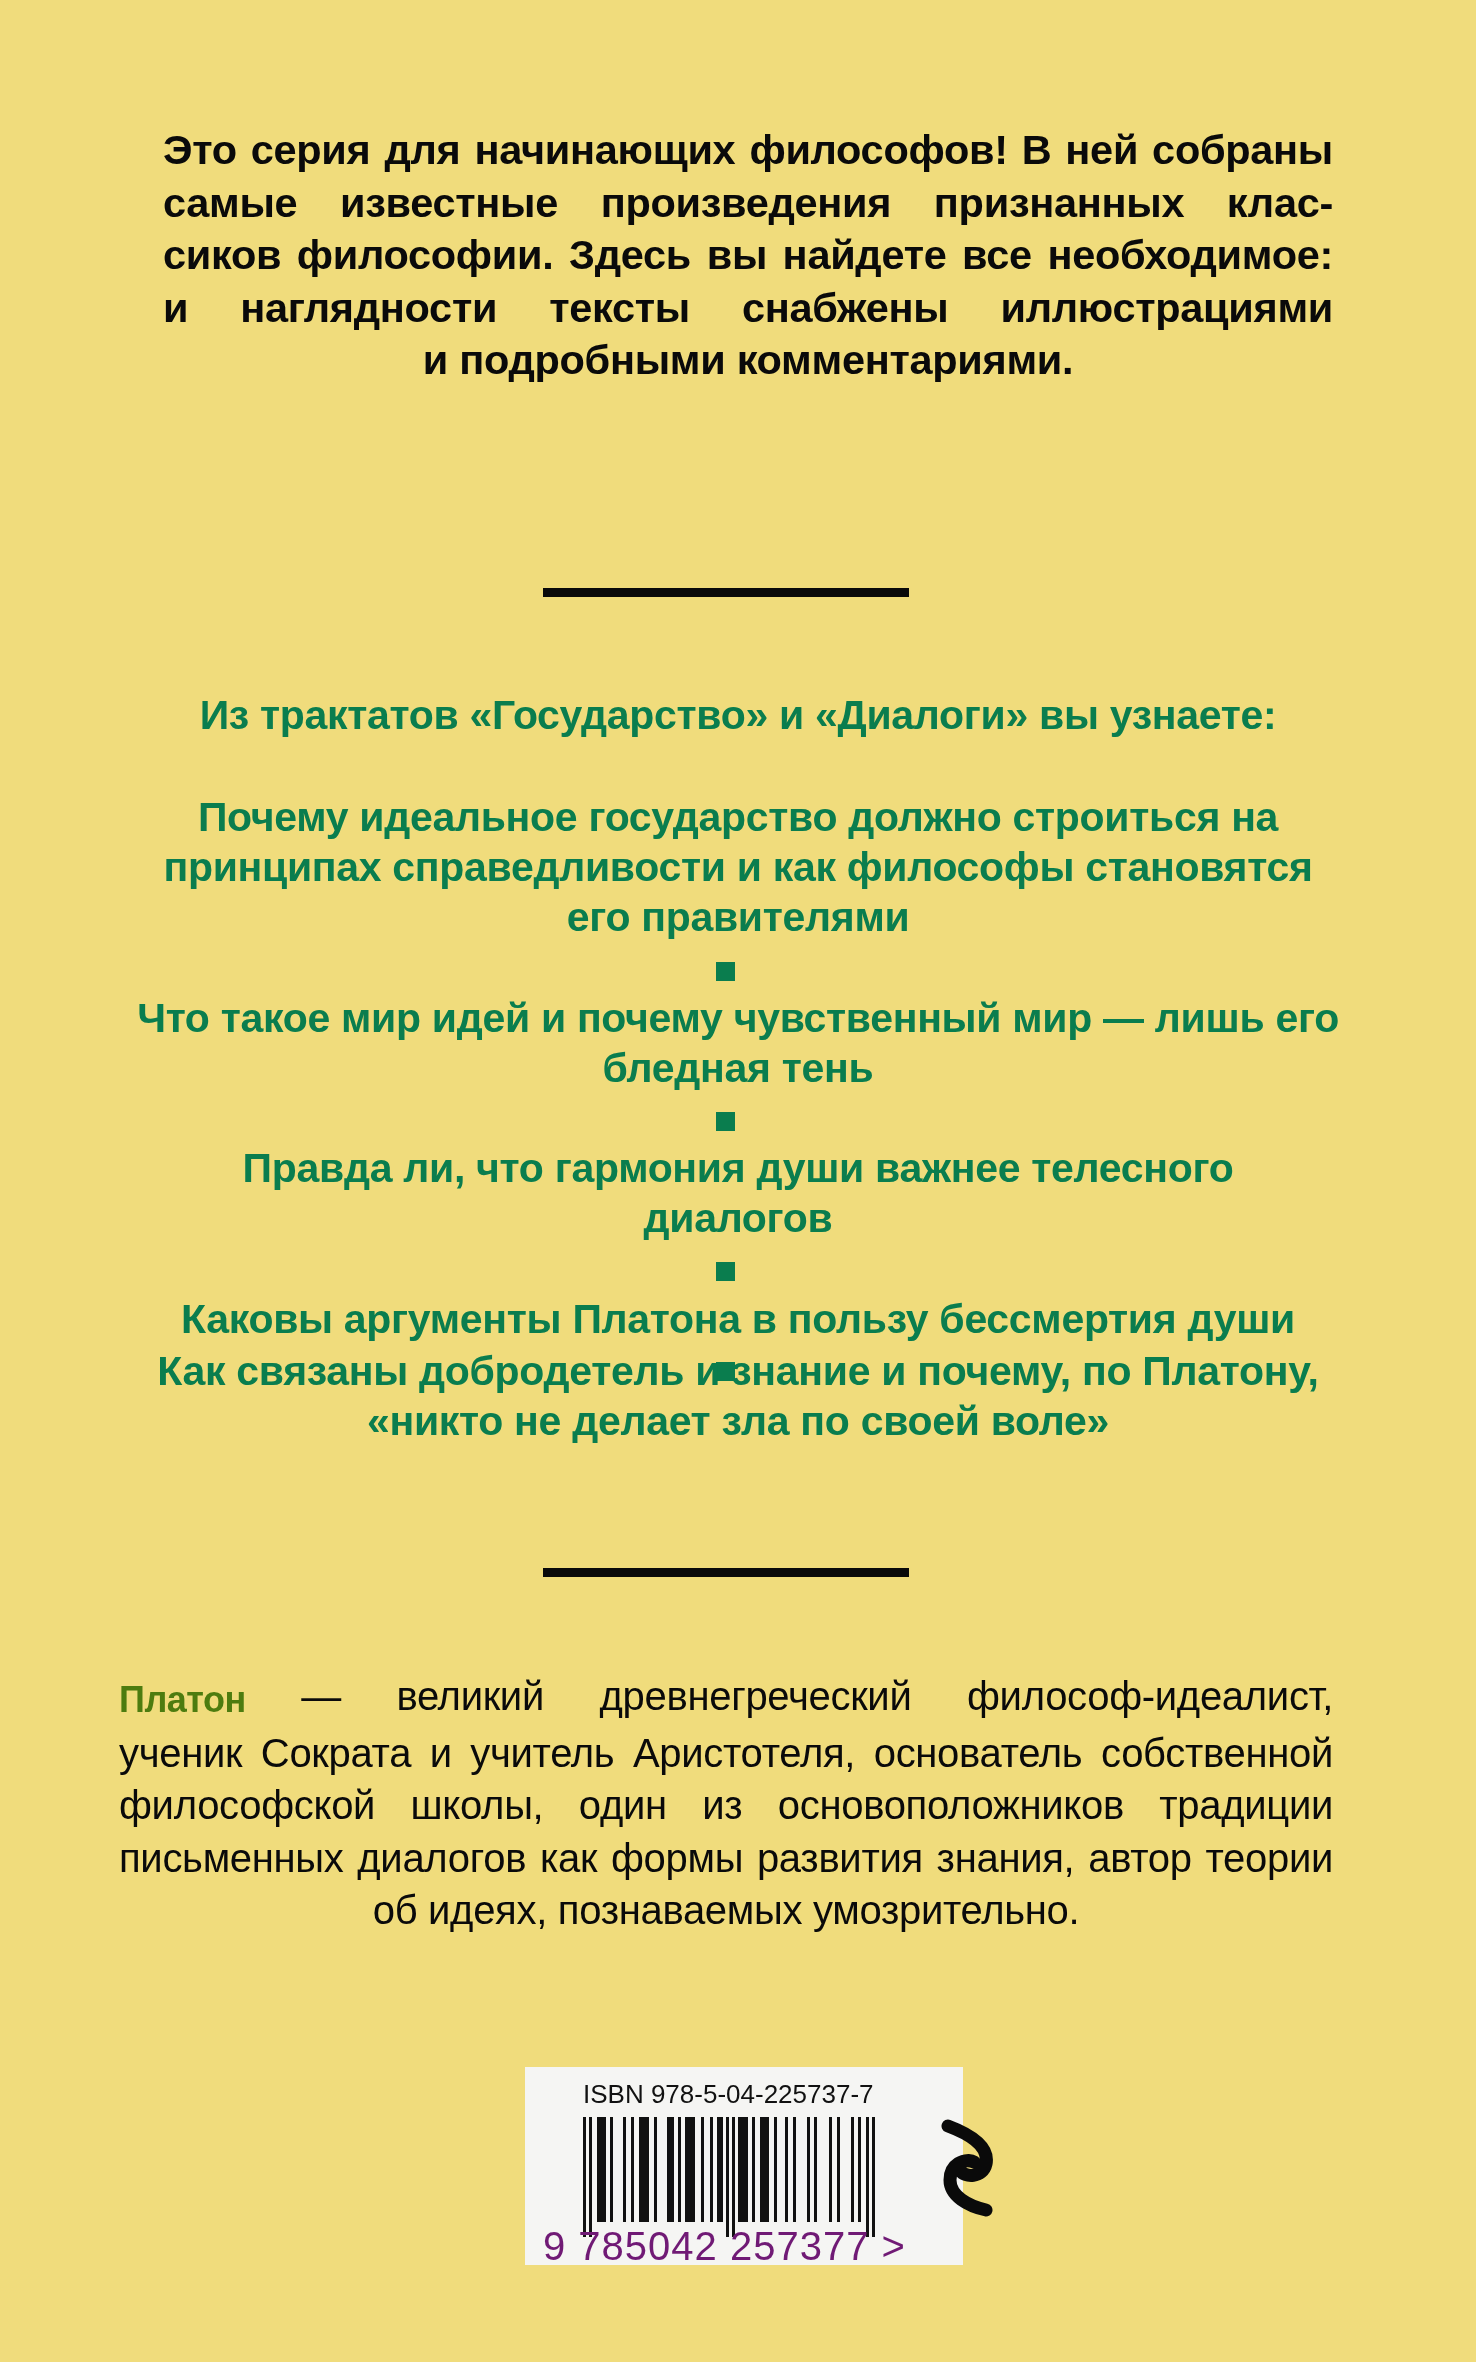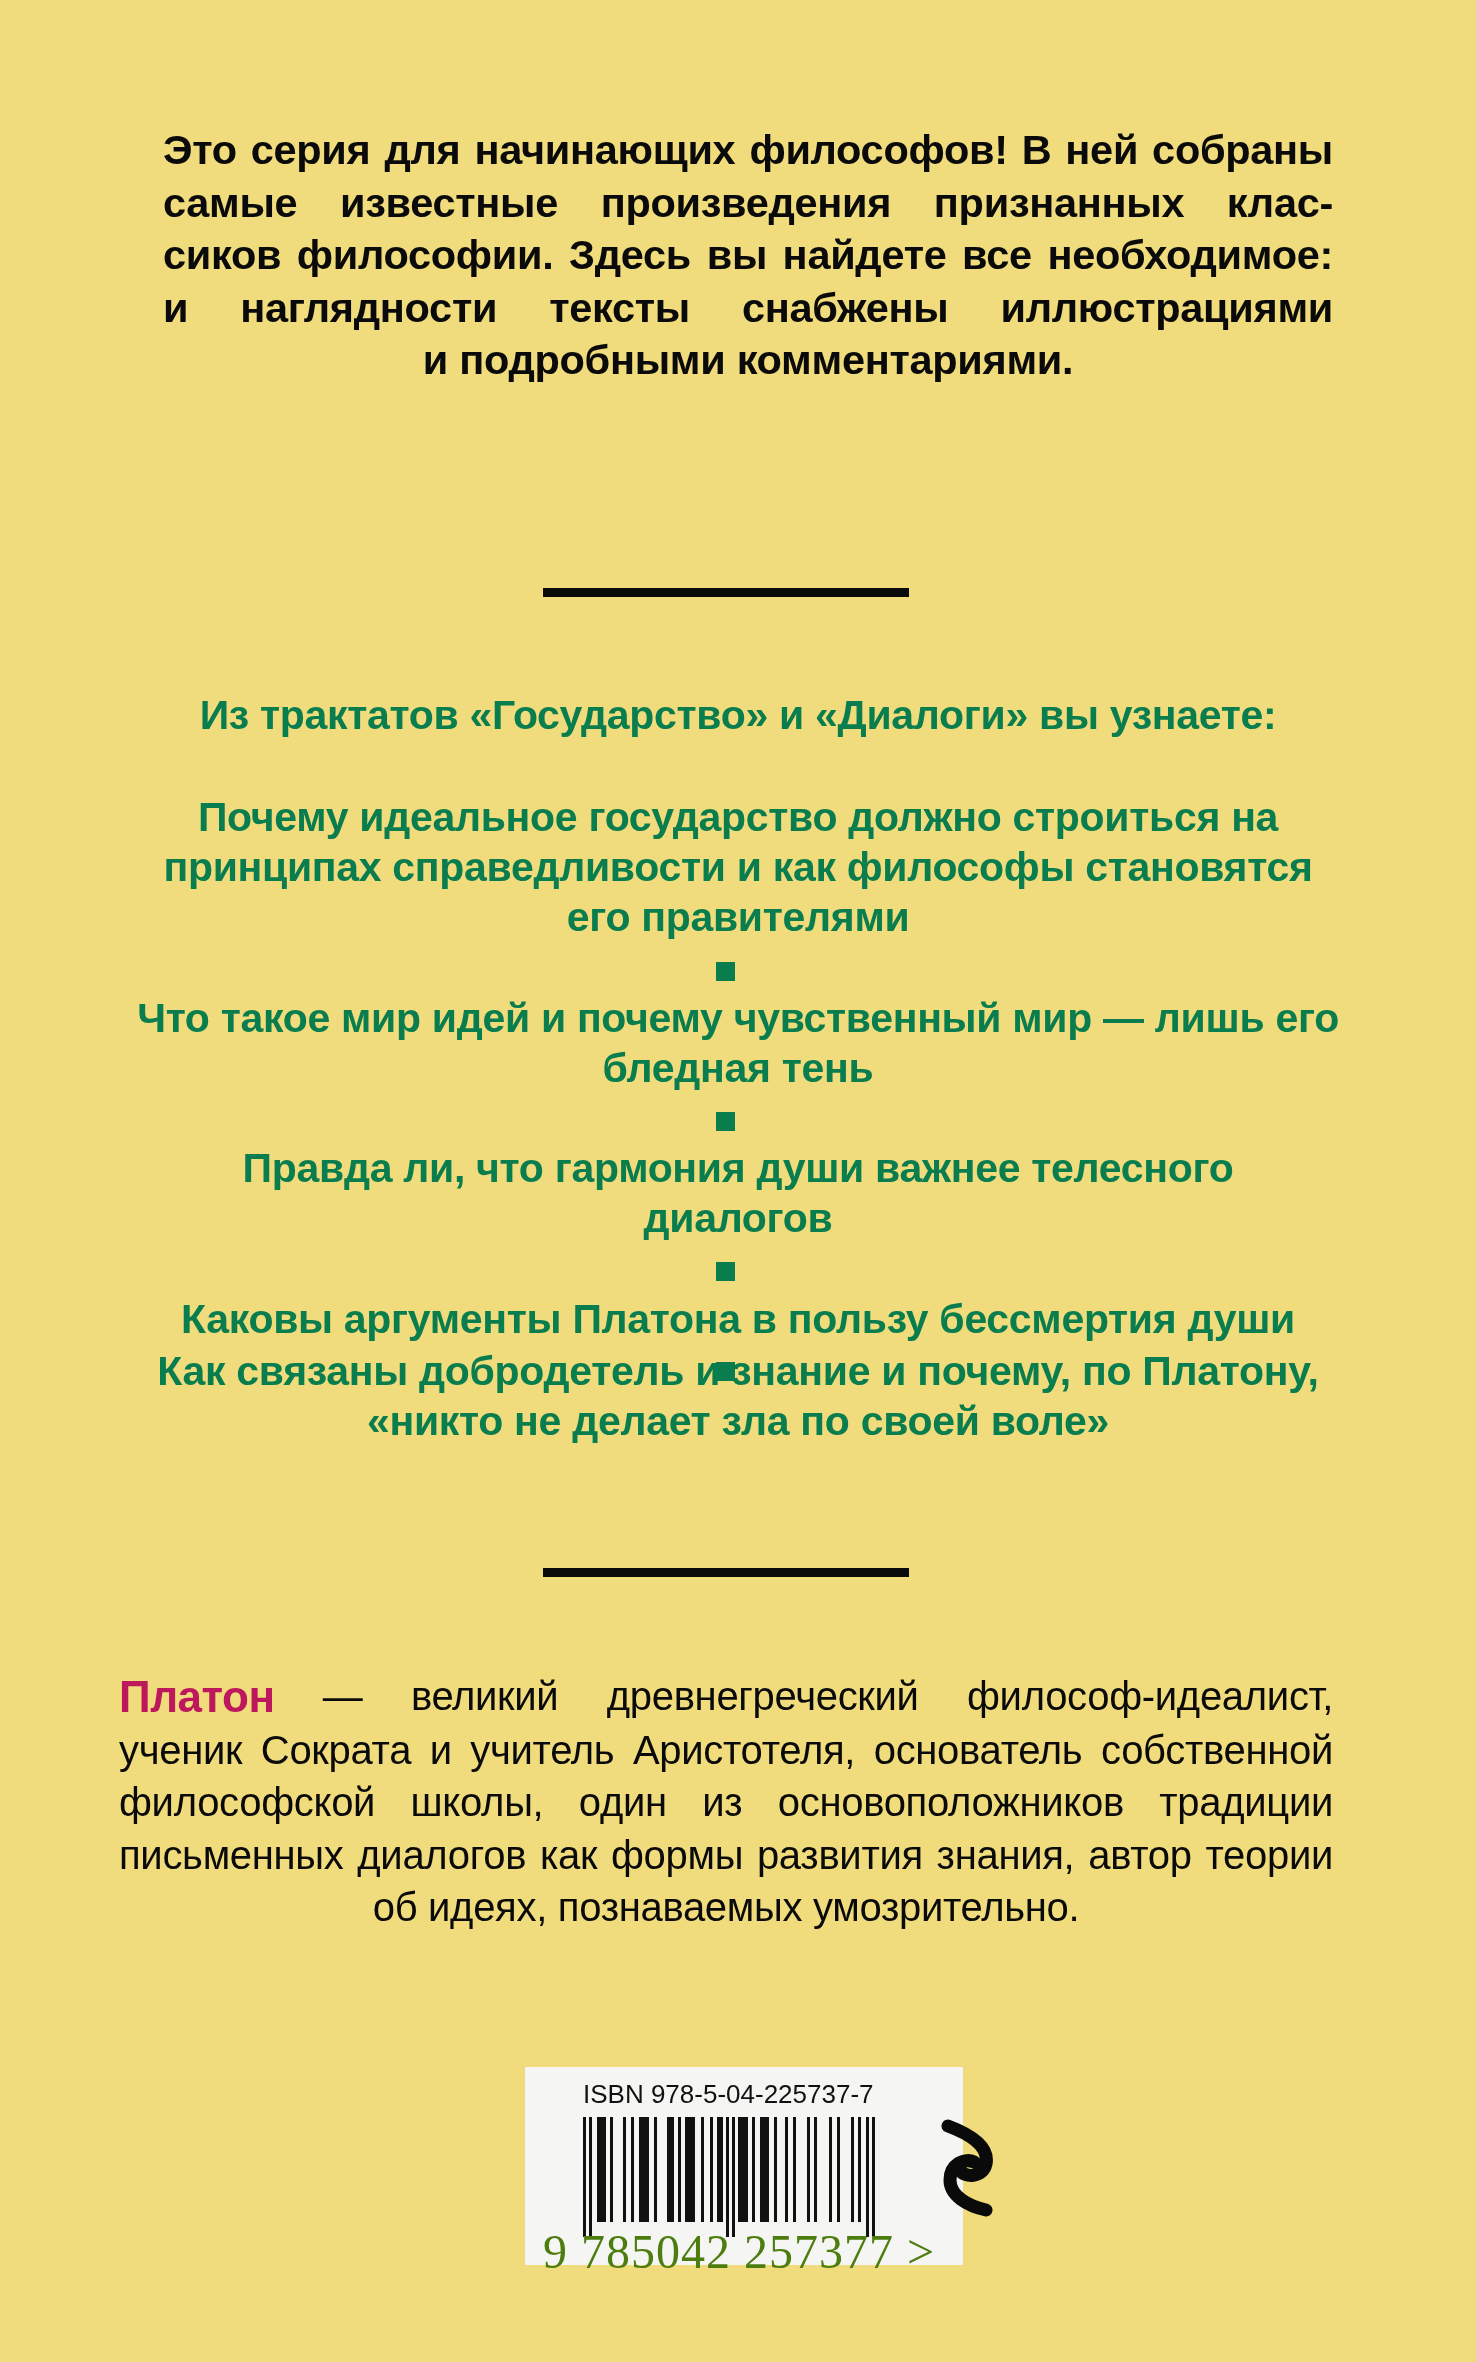--- a/index.html
+++ b/index.html
@@ -48,37 +48,37 @@
 
     
     .about {
       left: 119px; top: 1670px; width: 1214px;
       font-size: 40px; line-height: 52.5px; font-weight: 400;
       letter-spacing: -0.3px;
     }
     .about .line { display: block; white-space: nowrap; text-align: justify; text-align-last: justify; }
     .about .line.last { text-align-last: center; }
     .about .author-name {
-      font-size: 44px; font-weight: 700; color: #be185d; letter-spacing: -0.5px;
+      font-size: 36px; font-weight: 700; color: #4d7c0f; letter-spacing: -0.5px;
       vertical-align: -2px;
     }
 
     
     .isbn-box {
       left: 525px; top: 2067px; width: 438px; height: 198px;
       background: #f5f5f3;
     }
     .isbn-text {
       left: 58px; top: 12px; font-size: 26px; letter-spacing: 0px;
       font-family: "Liberation Sans", sans-serif; color: #111;
     }
     .barcode { left: 58px; top: 50px; height: 120px; width: 300px; }
     .barcode-digits {
-      left: 18px; top: 157px; font-size: 48px; color: #4d7c0f;
-      font-family: Liberation Serif, serif; letter-spacing: 1px;
+      left: 18px; top: 157px; font-size: 40px; color: #701a75;
+      font-family: Liberation Sans, sans-serif; letter-spacing: 1px;
       white-space: pre;
     }
     .publisher-logo { left: 934px; top: 2118px; width: 72px; height: 100px; }
   </style>
 </head>
 <body>
 
 <div class="abs intro">
   <span class="line">Это серия для начинающих философов! В ней собраны</span>
   <span class="line">самые известные произведения признанных клас-</span>

